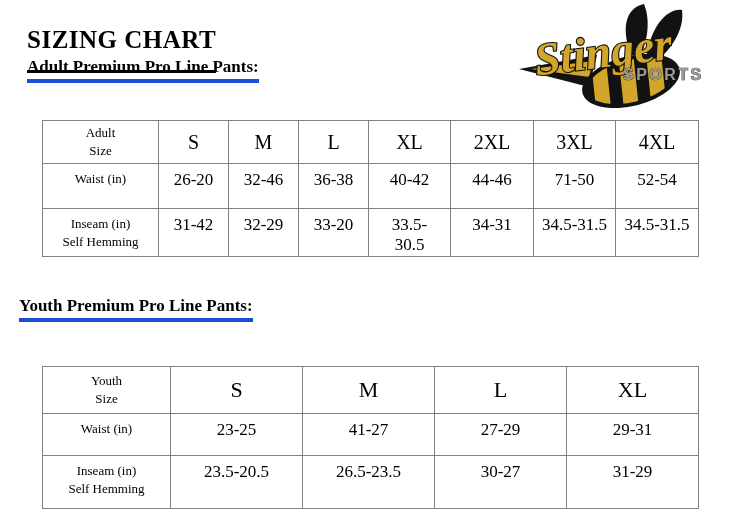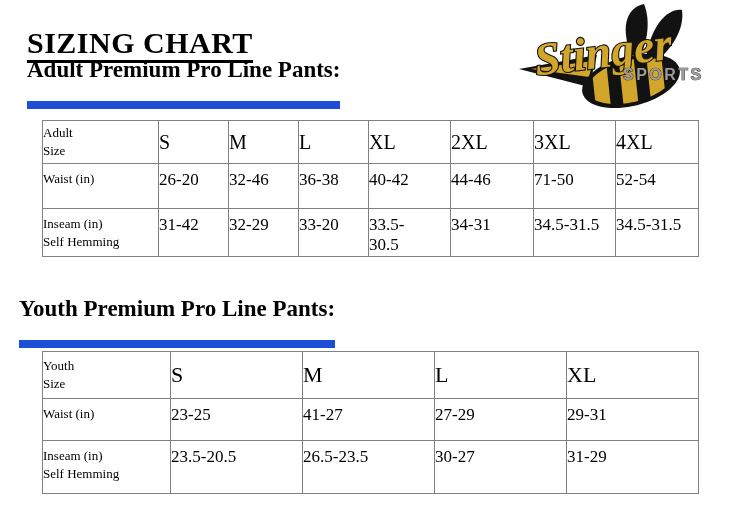--- a/index.html
+++ b/index.html
@@ -8,61 +8,61 @@
     width: 739px;
     height: 517px;
     font-family: "Liberation Serif", "DejaVu Serif", serif;
     color: #000000;
     overflow: hidden;
   }
   .abs { position: absolute; }
 
   .title {
     left: 27px; top: 26px;
-    font-size: 30px;
+    font-size: 25px;
     font-weight: bold;
     letter-spacing: 0.5px;
     border-bottom: 3px solid #000;
-    padding-bottom: 0px;
+    padding-bottom: 16px;
     display: inline-block;
   }
   .section-heading {
-    font-size: 23px;
+    font-size: 17px;
     font-weight: bold;
-    border-bottom: 8px solid #1d4ed8;
-    padding-bottom: 18px;
+    border-bottom: 4px solid #1d4ed8;
+    padding-bottom: 2px;
     display: inline-block;
   }
   .adult-heading { left: 27px; top: 57px; }
   .youth-heading { left: 19px; top: 296px; }
 
   .logo-wrap { left: 513px; top: 3px; width: 210px; height: 105px; }
   .logo-wrap svg { width: 100%; height: 100%; }
 
   table {
     border-collapse: collapse;
     table-layout: fixed;
   }
   td {
     border: 1px solid #818181;
-    text-align: left;
+    text-align: center;
     padding: 0;
     overflow: hidden;
   }
   .hdr-row td { vertical-align: middle; }
   .data-row td { vertical-align: top; padding-top: 6px; margin-left: 30px; }
 
   .lbl   { font-size: 13px; line-height: 1.35; }
   .hdr-a { font-size: 20px; }
   .hdr-y { font-size: 22px; }
   .val   { font-size: 17px; line-height: 1.2; }
   .pre   { white-space: pre-line; }
 
   .adult-table { left: 42px; top: 120px; }
-  .youth-table { left: 42px; top: 351px; padding-left: 38px; }
+  .youth-table { left: 42px; top: 366px; padding-left: 38px; }
 </style>
 </head>
 <body>
 
 <div class="abs title">SIZING CHART</div>
 
 <div class="abs section-heading adult-heading">Adult Premium Pro Line Pants:</div>
 
 <div class="abs logo-wrap">
   <svg viewBox="0 0 210 105" aria-hidden="true">

